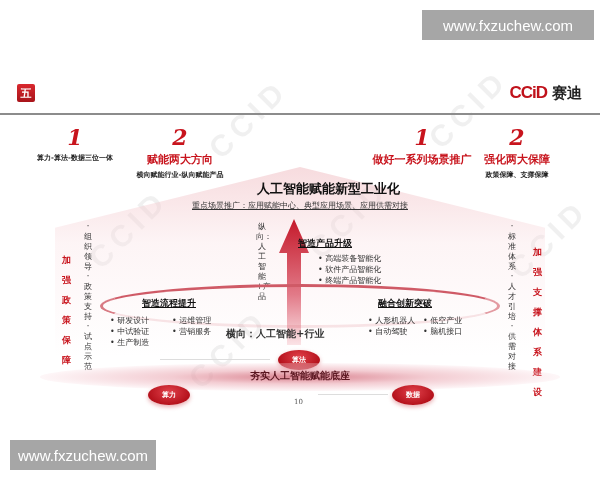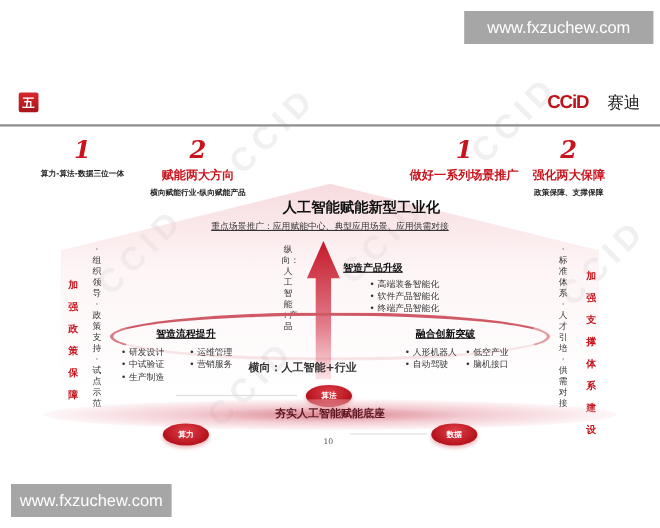--- a/index.html
+++ b/index.html
@@ -23,21 +23,21 @@
 
   .header { position: absolute; left: 0; top: 0; width: 600px; height: 44px; }
   .sec-badge {
     position: absolute; left: 17px; top: 12px; width: 18px; height: 18px;
     background: linear-gradient(#d9282e, #a8141a); color: #fff; border-radius: 2px;
     font-size: 11px; font-weight: bold; display: flex; align-items: center; justify-content: center;
   }
   .page-title { position: absolute; left: 42px; top: 10px; font-size: 17px; font-weight: bold; color: #b3121c; letter-spacing: 0.5px; }
   .logo { position: absolute; right: 18px; top: 11px; display: flex; align-items: center; }
   .logo-en { font-family: "Liberation Sans", sans-serif; font-weight: bold; font-size: 17px; color: #c0121b; letter-spacing: -1px; }
-  .logo-cn { font-size: 15px; font-weight: normal; color: #222; margin-left: 17px; }
+  .logo-cn { font-size: 15px; font-weight: bold; color: #222; margin-left: 5px; }
   .header-rule { position: absolute; left: 0; top: 41px; width: 600px; height: 2px; background: #8c8c8c; }
 
   .roof {
     position: absolute; left: 55px; top: 95px; width: 490px; height: 190px;
     background: linear-gradient(180deg, rgba(240,190,195,0.55) 0%, rgba(250,225,228,0.35) 40%, rgba(255,255,255,0) 100%);
     clip-path: polygon(0 32%, 50% 0, 100% 32%, 100% 100%, 0 100%);
   }
 
   .pillar { position: absolute; text-align: center; }
   .pillar .num { font-family: "DejaVu Serif", serif; font-style: italic; font-weight: bold; font-size: 22px; color: #c8141d; line-height: 26px; }
@@ -140,22 +140,22 @@
       <linearGradient id="ag" x1="0" y1="0" x2="0" y2="1">
         <stop offset="0" stop-color="#c4192a"></stop>
         <stop offset="0.6" stop-color="#e27a88"></stop>
         <stop offset="1" stop-color="#fbe3e6"></stop>
       </linearGradient>
     </defs>
     <polygon points="15,0 30,34 22,34 22,126 8,126 8,34 0,34" fill="url(#ag)"></polygon>
   </svg>
   <div class="vert-text">纵向：人工智能+产品</div>
 
-  <div class="block-title" style="left:312px; top:165px;">智造产品升级</div>
-  <div class="bullets" style="left:336px; top:181px;">
+  <div class="block-title" style="left:298px; top:165px;">智造产品升级</div>
+  <div class="bullets" style="left:318px; top:181px;">
     <div>高端装备智能化</div>
     <div>软件产品智能化</div>
     <div>终端产品智能化</div>
   </div>
 
   <div class="ellipse-ring"></div>
 
   <div class="block-title" style="left:142px; top:225px;">智造流程提升</div>
   <div class="bullets" style="left:110px; top:243px;">
     <div>研发设计</div>

